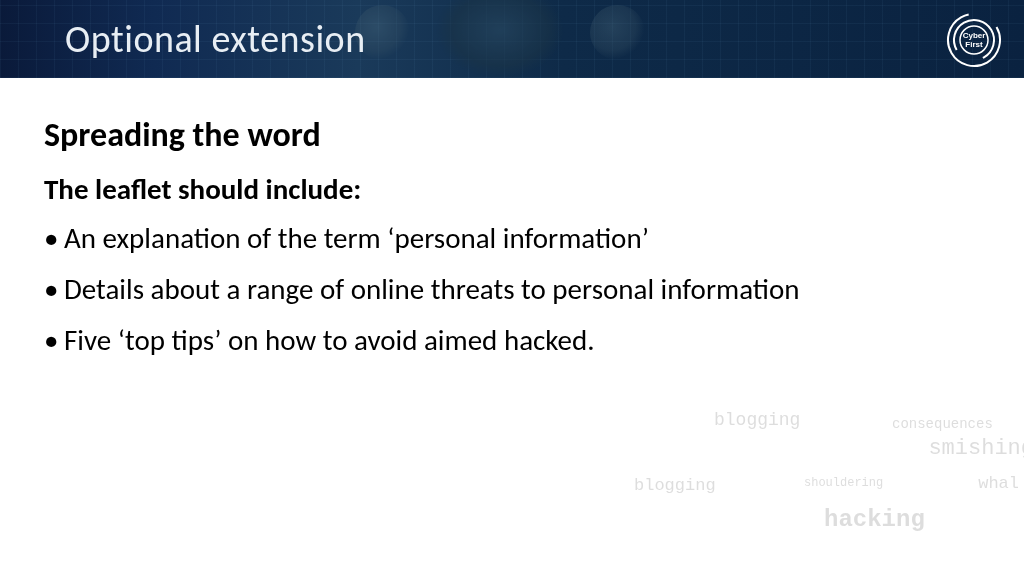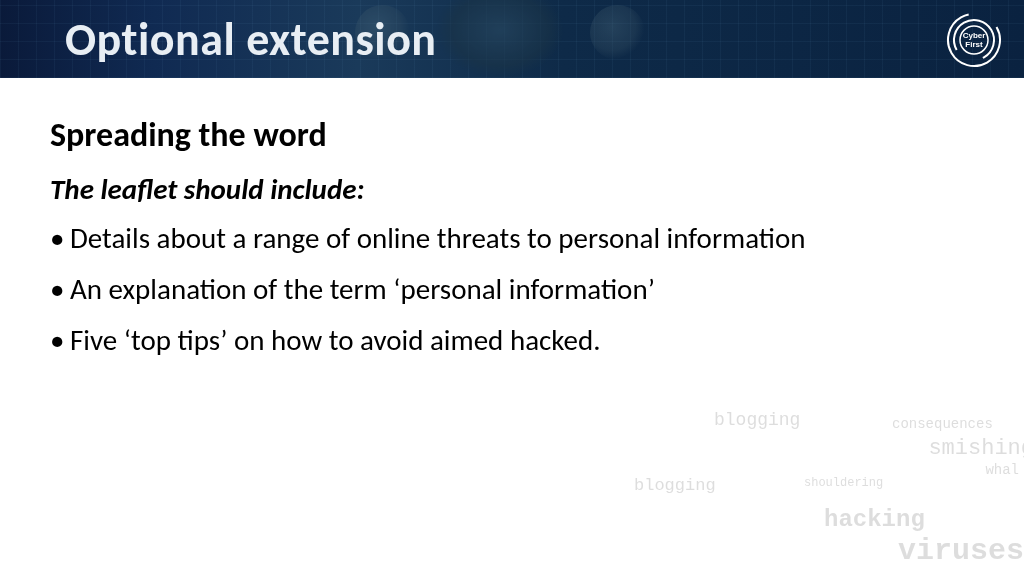--- a/index.html
+++ b/index.html
@@ -40,59 +40,57 @@
     background: radial-gradient(circle at 40% 40%, #5a7a8a 0%, #3a5568 50%, transparent 70%);
     border-radius: 50%;
     opacity: 0.5;
   }
   .banner-figure::before { left: -15px; top: 15px; }
   .banner-figure::after  { right: -15px; top: 15px; }
 
   .banner-title {
     position: relative;
     color: #e8eef4;
-    font-size: 46px;
-    font-weight: 700;
+    font-size: 38px;
+    font-weight: 400;
     letter-spacing: 0.5px;
     z-index: 2;
   }
 
   .logo {
     position: absolute;
     right: 22px;
     top: 12px;
     width: 56px; height: 56px;
     z-index: 2;
   }
   .logo svg { width: 100%; height: 100%; }
 
   
   .content {
     position: absolute;
     left: 0; right: 0; top: 78px; bottom: 0;
     padding: 36px 44px 11px 44px;
     color: #000;
-    margin-left: 6px;
   }
   .subtitle {
     font-size: 34px;
     font-weight: 700;
     margin-bottom: 16px;
   }
   .intro {
     font-size: 29px;
     line-height: 1.35;
     margin-bottom: 18px;
     font-weight: 400;
   }
   .include-label {
     font-size: 29px;
     font-weight: 700;
     margin-bottom: 14px;
-    font-style: italic;
   }
   .bullets {
     list-style: none;
   }
   .bullets li {
     font-size: 29px;
     line-height: 1.2;
     margin-bottom: 16px;
     padding-left: 20px;
     position: relative;
@@ -118,21 +116,21 @@
     font-family: "Courier New", monospace;
     color: #bdbdbd;
     opacity: 0.5;
     white-space: nowrap;
   }
   .wm1 { left: 330px; top: 94px; font-size: 18px; }
   .wm2 { left: 508px; top: 100px; font-size: 14px; opacity: 0.35; }
   .wm3 { right: -10px; top: 120px; font-size: 22px; }
   .wm4 { left: 250px; top: 160px; font-size: 17px; }
   .wm5 { left: 420px; top: 160px; font-size: 12px; opacity: 0.4; }
-  .wm6 { right: 5px; top: 146px; font-size: 14px; opacity: 0.35; }
+  .wm6 { right: 5px; top: 158px; font-size: 17px; opacity: 0.35; }
   .wm7 { left: 440px; top: 190px; font-size: 24px; font-weight: bold; opacity: 0.55; }
   .wm8 { left: 240px; top: 220px; font-size: 28px; font-weight: bold; opacity: 0.6; }
   .wm9 { right: 0px; top: 218px; font-size: 30px; font-weight: bold; opacity: 0.6; }
 </style>
 </head>
 <body>
 
 <div class="banner">
   <div class="banner-grid"></div>
   <div class="banner-figure"></div>
@@ -145,28 +143,27 @@
       <text x="28" y="26" text-anchor="middle" fill="#fff" font-size="8" font-family="Arial" font-weight="bold">Cyber</text>
       <text x="28" y="35" text-anchor="middle" fill="#fff" font-size="8" font-family="Arial" font-weight="bold">First</text>
     </svg>
   </div>
 </div>
 
 <div class="content">
   <div class="subtitle">Spreading the word</div>
   <div class="include-label">The leaflet should include:</div>
   <ul class="bullets">
+    <li>An explanation of the term ‘personal information’</li>
     <li>Details about a range of online threats to personal information</li>
-    <li>An explanation of the term ‘personal information’</li>
     <li>Five ‘top tips’ on how to avoid aimed hacked.</li>
   </ul>
 </div>
 
 <div class="watermark">
   <span class="wm1">blogging</span>
   <span class="wm2">consequences</span>
   <span class="wm3">smishing</span>
   <span class="wm4">blogging</span>
   <span class="wm5">shouldering</span>
   <span class="wm6">whal</span>
   <span class="wm7">hacking</span>
-  <span class="wm9">viruses</span>
 </div>
 
 </body></html>

